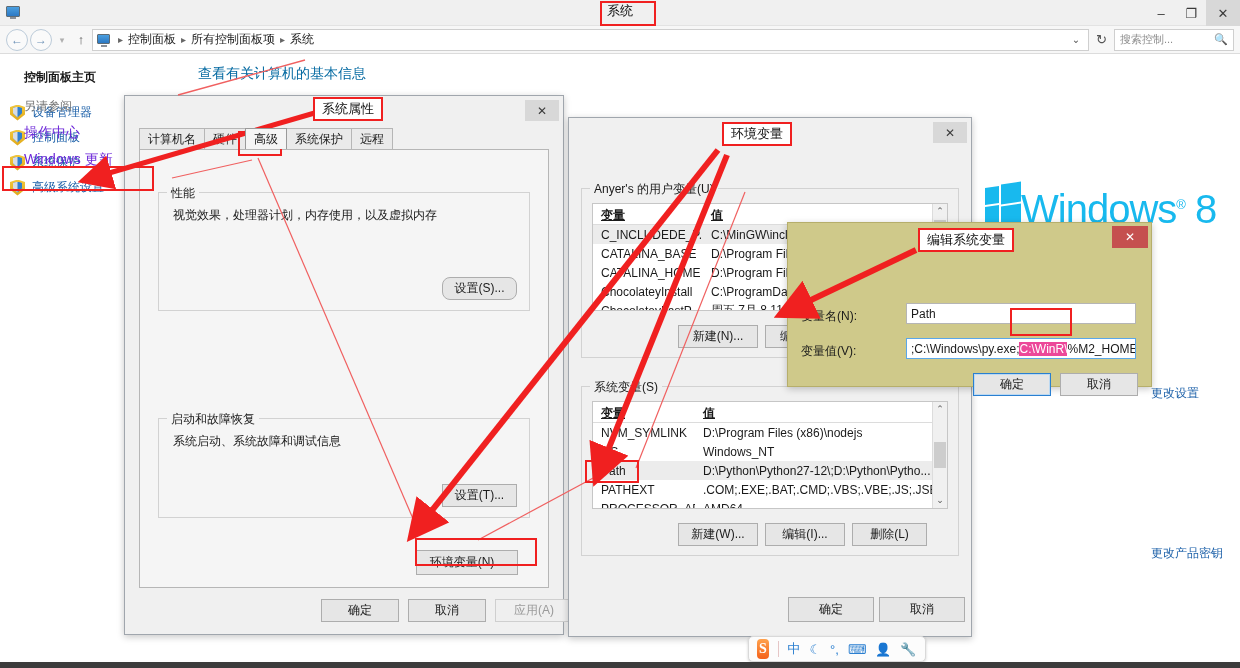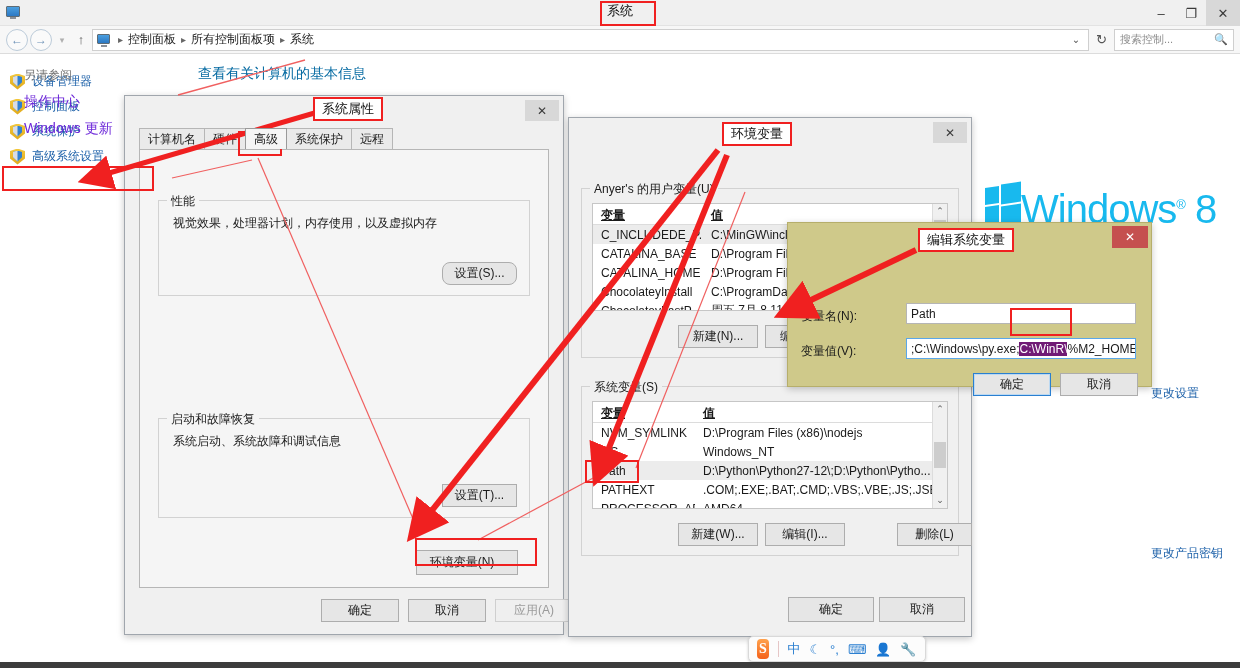--- a/index.html
+++ b/index.html
@@ -146,21 +146,21 @@
   #editdlg { background:#cfc98a; border:1px solid #b6ae6b; }
   #editdlg .dlg-title { height:28px; }
   #editdlg .dlg-x { background:#c5504f; color:#fff; right:3px; top:3px; width:36px; height:22px; }
   #editdlg .ed-body { position:absolute; left:0; right:0; top:28px; bottom:0; }
   .ed-label { position:absolute; font-size:12px; color:#1a1a1a; }
   .ed-input {
     position:absolute; height:21px; background:#fff; border:1px solid #b5b5b5;
     font-size:12px; line-height:20px; padding:0 4px; overflow:hidden; white-space:nowrap;
   }
   .ed-input.focus { border-color:#5ba7e8; }
-  .hl { background:#701a75; color:#fff; }
+  .hl { background:#ec4899; color:#fff; }
 
   
   .ann { position:absolute; pointer-events:none; }
   .annbox { position:absolute; border:2px solid #f02020; }
   .annlabel {
     position:absolute; border:2px solid #f02020; background:#fff;
     font-size:13px; color:#111; padding:1px 7px; white-space:nowrap;
     font-family:"Liberation Sans","DejaVu Sans",sans-serif;
   }
   svg.overlay { position:absolute; left:0; top:0; width:1240px; height:668px; pointer-events:none; }
@@ -220,20 +220,21 @@
     <div class="refresh">↻</div>
     <div class="searchbox">
       <span>搜索控制...</span>
       <span class="mag">🔍</span>
     </div>
   </div>
 
   <div class="content">
 
     <div class="sidebar">
+      <div class="side-head">控制面板主页</div>
       <div class="side-list">
         <div class="side-item">
           <span class="shield"></span>
           <span class="side-label">设备管理器</span>
         </div>
         <div class="side-item">
           <span class="shield"></span>
           <span class="side-label">控制面板</span>
         </div>
         <div class="side-item">
@@ -281,21 +282,21 @@
     <div class="tabs">
       <div class="tab">计算机名</div>
       <div class="tab">硬件</div>
       <div class="tab sel">高级</div>
       <div class="tab">系统保护</div>
       <div class="tab">远程</div>
     </div>
 
     <div class="tabpanel">
 
-      <div class="gbox" style="top:50px; height:96px;">
+      <div class="gbox" style="top:42px; height:119px;">
         <span class="leg">性能</span>
         <div class="gtext">视觉效果，处理器计划，内存使用，以及虚拟内存</div>
         <button class="btn" style="position:absolute; right:12px; bottom:10px;border-radius:8px;">设置(S)...</button>
       </div>
 
 
       <div class="gbox" style="top:268px; height:100px;">
         <span class="leg">启动和故障恢复</span>
         <div class="gtext">系统启动、系统故障和调试信息</div>
         <button class="btn" style="position:absolute; right:12px; bottom:10px;">设置(T)...</button>
@@ -386,21 +387,21 @@
         </div>
         <div class="lv-sb">
           <div class="arw">⌃</div>
           <div class="thumb" style="top:40px; height:26px;"></div>
           <div class="arw bot">⌄</div>
         </div>
       </div>
 
       <button class="btn" style="position:absolute; left:96px; bottom:9px; width:80px;">新建(W)...</button>
       <button class="btn" style="position:absolute; left:183px; bottom:9px; width:80px;">编辑(I)...</button>
-      <button class="btn" style="position:absolute; left:270px; bottom:9px; width:56px;margin-left:45px;">删除(L)</button>
+      <button class="btn" style="position:absolute; left:270px; bottom:9px; width:56px;">删除(L)</button>
     </div>
 
     <button class="btn" style="position:absolute; left:219px; bottom:14px; width:86px; height:25px;">确定</button>
     <button class="btn" style="position:absolute; left:310px; bottom:14px; width:86px; height:25px;">取消</button>
   </div>
 </div>
 
 <div class="dlg" id="editdlg" style="left:787px; top:222px; width:365px; height:165px;">
   <div class="dlg-title">
     <div class="dlg-x">✕</div>

